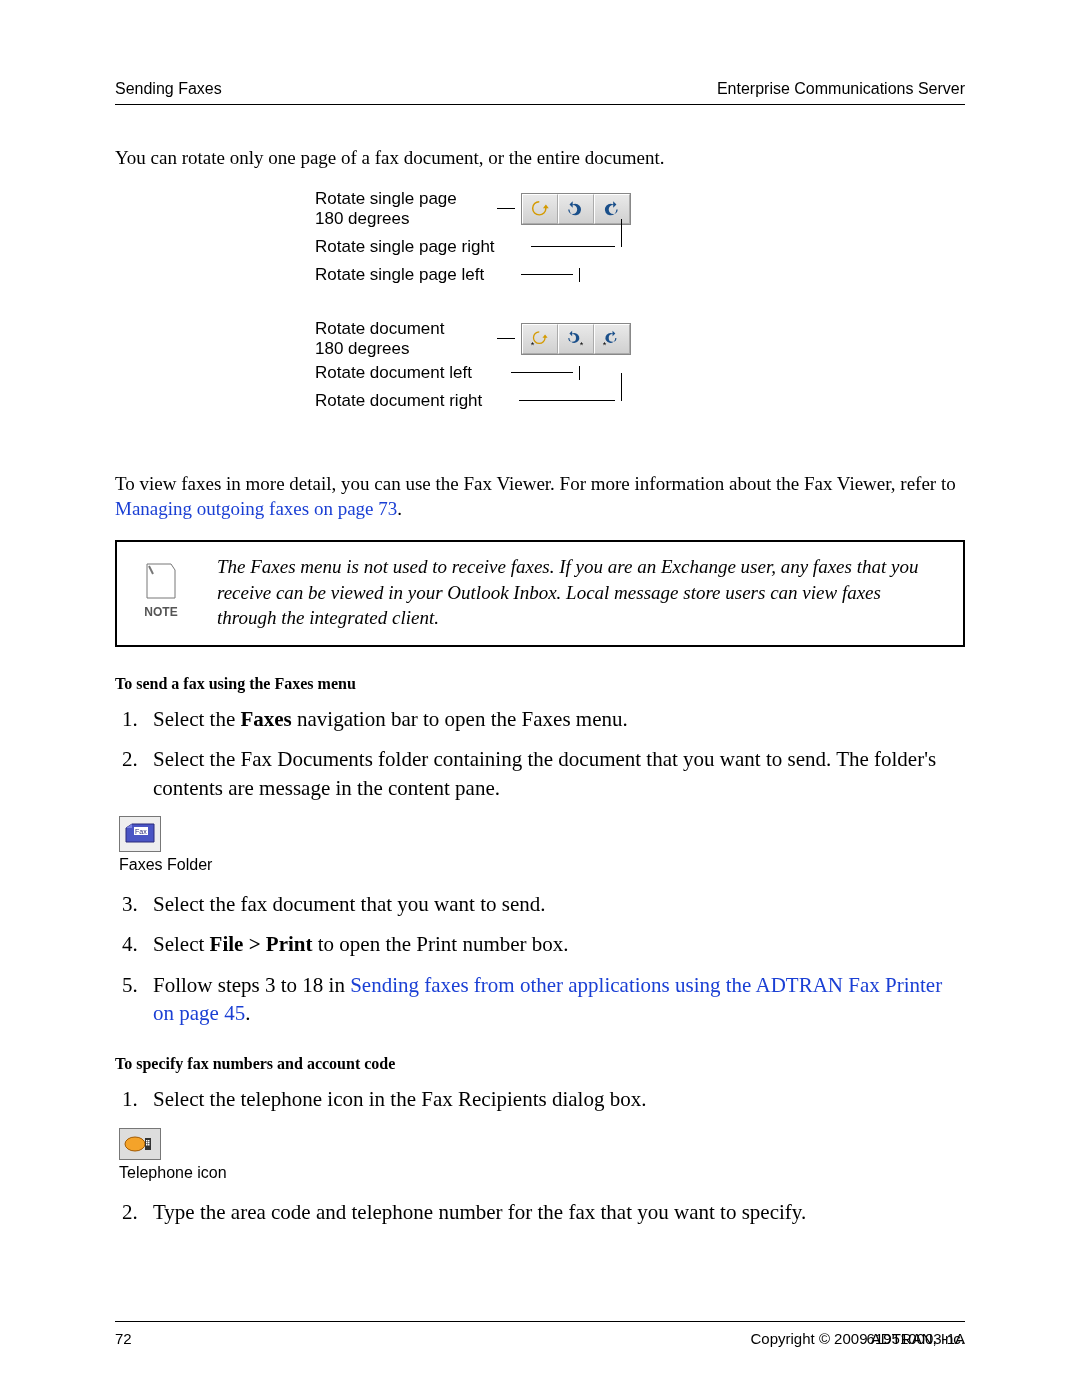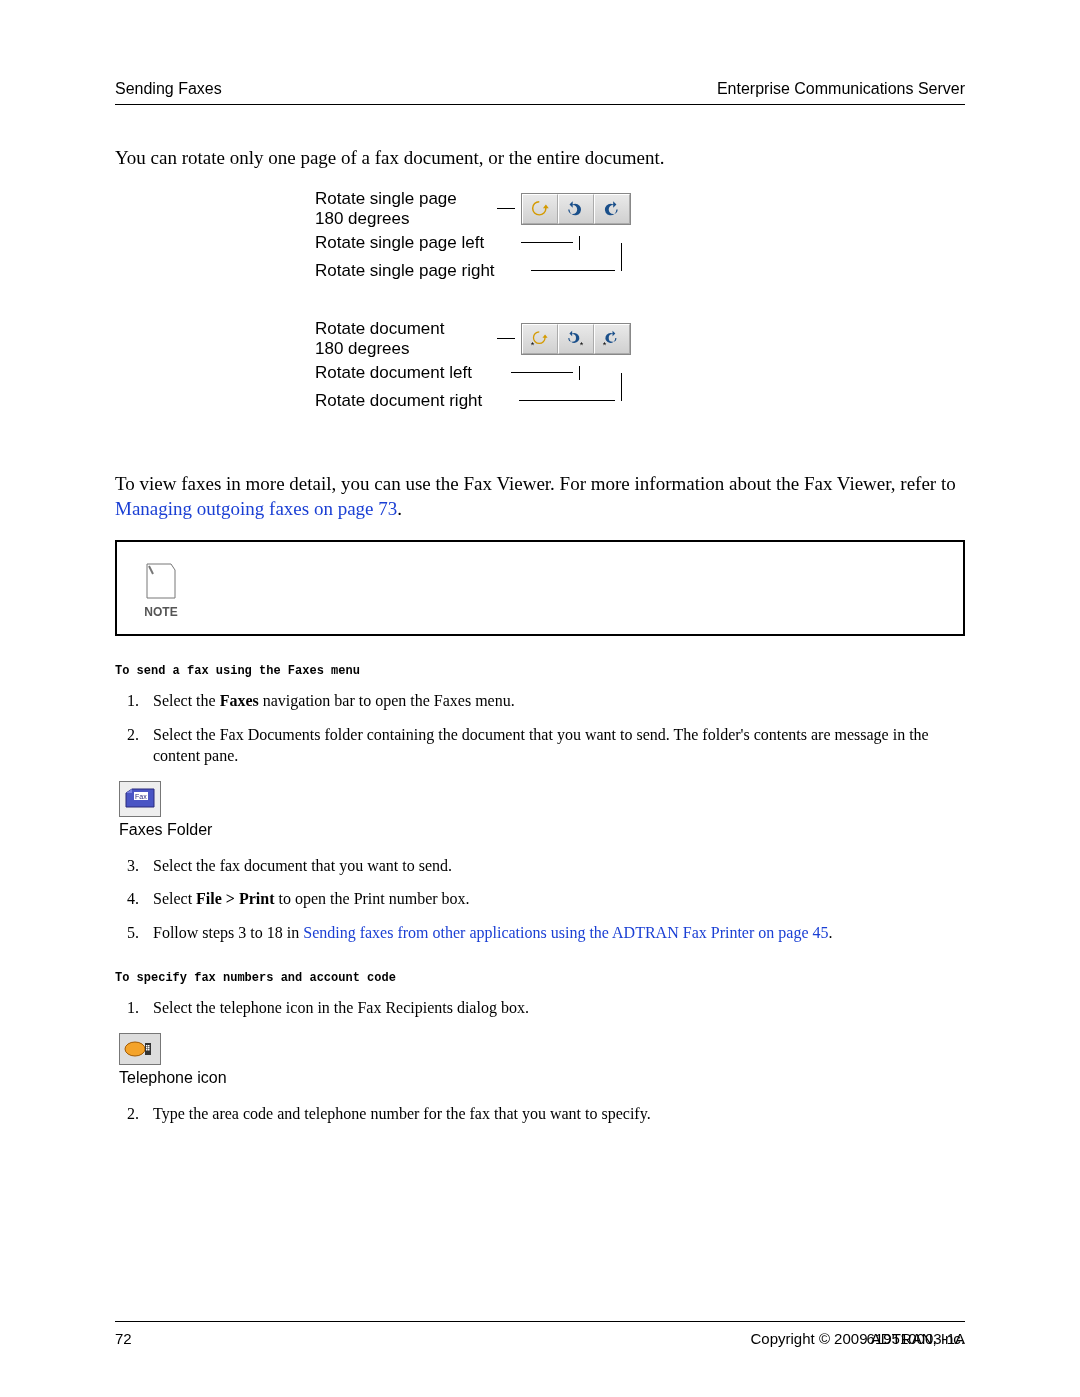--- a/index.html
+++ b/index.html
@@ -84,27 +84,27 @@
     background:#fff;
     padding:1px 2px;
   }
   .note-text {
     font-style: italic;
     font-size: 19px;
     line-height: 1.35;
     margin-left: 30px;
   }
   .section-h {
-    font-family: Liberation Mono, monospace;
+    font-family: Liberation Serif, serif;
     font-weight: bold;
-    font-size: 12px;
+    font-size: 16px;
     margin: 28px 0 12px 0;
   }
   ol.steps {
-    font-size: 16px;
+    font-size: 21px;
     padding-left: 28px;
     margin: 0 0 14px 0;
   }
   ol.steps > li {
     margin-bottom: 12px;
     padding-left: 10px;
     line-height: 1.35;
   }
   .mini-fig {
     margin: 6px 0 16px 4px;
@@ -161,28 +161,28 @@
             </svg>
         </div>
         <div class="btn">
           <svg viewBox="0 0 24 24">
               <path fill="#1a4f8a" d="M17 3l5 5-5 5V9a7 7 0 1 0 7 7h-2a9 9 0 1 1-5-8z" transform="scale(0.7) translate(2,2)"></path>
             </svg>
         </div>
       </div>
     </div>
     <div class="diagram-row">
+      <div class="diagram-label" style="width:210px;">Rotate single page right</div>
+      <div class="leader" style="width:84px;"></div>
+      <div style="width:1px;height:28px;background:#000;transform:translateY(-14px);"></div>
+    </div>
+    <div class="diagram-row">
       <div class="diagram-label" style="width:200px;">Rotate single page left</div>
       <div class="leader" style="width:52px;"></div>
       <div style="width:1px;height:14px;background:#000;margin-left:0;"></div>
-    </div>
-    <div class="diagram-row">
-      <div class="diagram-label" style="width:210px;">Rotate single page right</div>
-      <div class="leader" style="width:84px;"></div>
-      <div style="width:1px;height:28px;background:#000;transform:translateY(-14px);"></div>
     </div>
   </div>
 
   <div class="diagram-block" style="margin-top:34px;">
     <div class="diagram-row" style="align-items:center;">
       <div class="diagram-label" style="width:176px;">Rotate document
 180 degrees</div>
       <div class="leader" style="width:18px;"></div>
       <div class="toolbar">
         <div class="btn">
@@ -222,20 +222,21 @@
   </p>
 
   <div class="note-box">
     <div class="note-icon">
       <svg width="40" height="44" viewBox="0 0 40 44">
         <path d="M6 4 L30 4 L34 10 L34 38 L6 38 Z" fill="#fff" stroke="#777"></path>
         <path d="M8 6 L12 14" stroke="#777" stroke-width="2"></path>
       </svg>
       <span class="tag">NOTE</span>
     </div>
+    <div class="note-text">The Faxes menu is not used to receive faxes. If you are an Exchange user, any faxes that you receive can be viewed in your Outlook Inbox. Local message store users can view faxes through the integrated client.</div>
   </div>
 
   <div class="section-h">To send a fax using the Faxes menu</div>
   <ol class="steps">
     <li>
       <span>Select the </span><span class="bold">Faxes</span><span> navigation bar to open the Faxes menu.</span>
     </li>
     <li>Select the Fax Documents folder containing the document that you want to send. The folder's contents are message in the content pane.</li>
   </ol>
 

